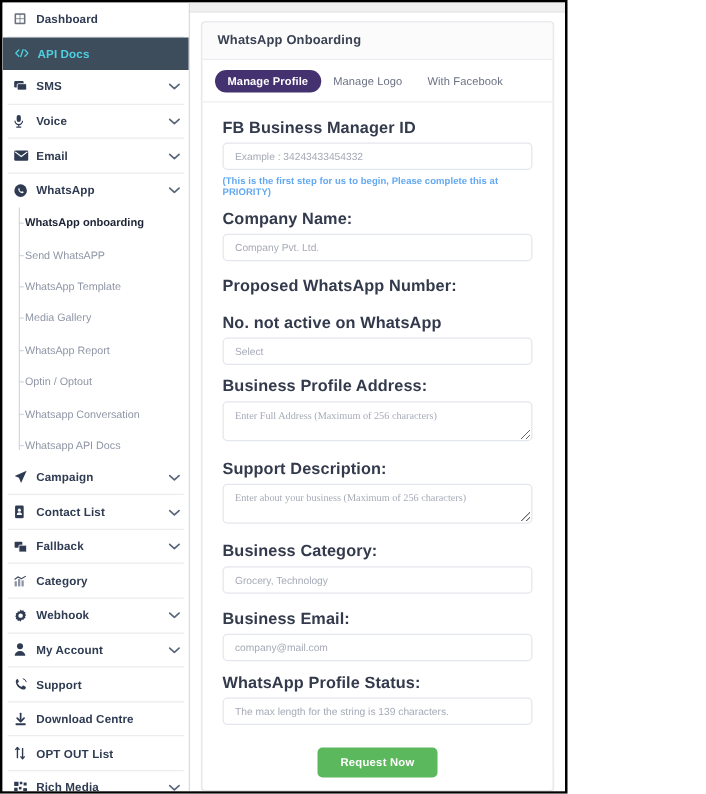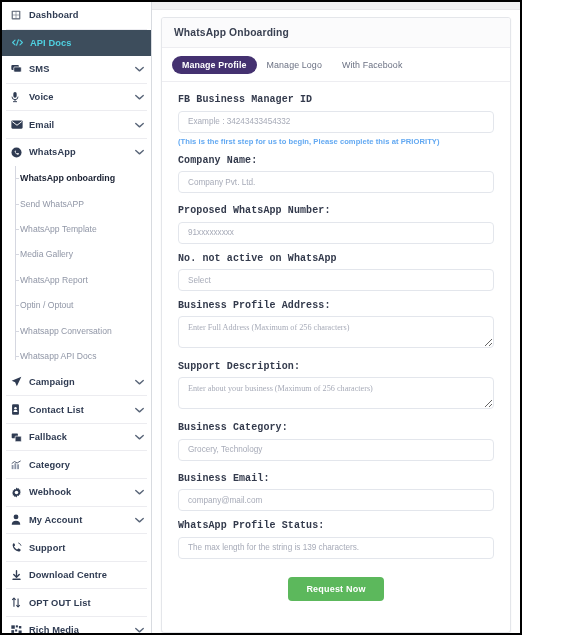--- a/index.html
+++ b/index.html
@@ -4,21 +4,21 @@
 <style>
   * { box-sizing: border-box; margin: 0; padding: 0; }
   html, body {
     width: 565px; height: 635px;
     font-family: "Liberation Sans", sans-serif;
     background: #ffffff;
     overflow: hidden;
   }
   #page {
     position: relative;
-    width: 522px; height: 635px;
+    width: 454px; height: 635px;
     border: 2px solid #000;
     background: #fff;
     display: flex;
     overflow: hidden;
   }
 
   
   #sidebar {
     width: 150px;
     flex: 0 0 150px;
@@ -150,27 +150,26 @@
     background: #443170;
     color: #ffffff;
     font-weight: bold;
   }
 
   .form {
     padding: 12px 16px 0 16px;
   }
   .field { margin-bottom: 9px; }
   .flabel {
-    font-size: 10px;
+    font-size: 13px;
     font-weight: bold;
     color: #333a4c;
     letter-spacing: .1px;
     margin-bottom: 5px;
     display: block;
-    font-family: Liberation Mono, monospace;
   }
   .inp {
     width: 100%;
     height: 22px;
     border: 1px solid #e3e6ec;
     border-radius: 4px;
     background: #fff;
     padding: 0 9px;
     font-size: 8.2px;
     font-family: "Liberation Sans", sans-serif;
@@ -522,21 +521,20 @@
             <div class="hint">(This is the first step for us to begin, Please complete this at PRIORITY)</div>
           </div>
 
           <div class="field row2">
             <div class="col">
               <label class="flabel">Company Name:</label>
               <input class="inp" type="text" placeholder="Company Pvt. Ltd." style="">
             </div>
             <div class="col">
               <label class="flabel">Proposed WhatsApp Number:</label>
-              <input class="inp" type="text" placeholder="91xxxxxxxxx" style="">
             </div>
           </div>
 
           <div class="field">
             <label class="flabel">No. not active on WhatsApp</label>
             <input class="inp" type="text" placeholder="Select" style="">
           </div>
 
           <div class="field">
             <label class="flabel">Business Profile Address:</label>

